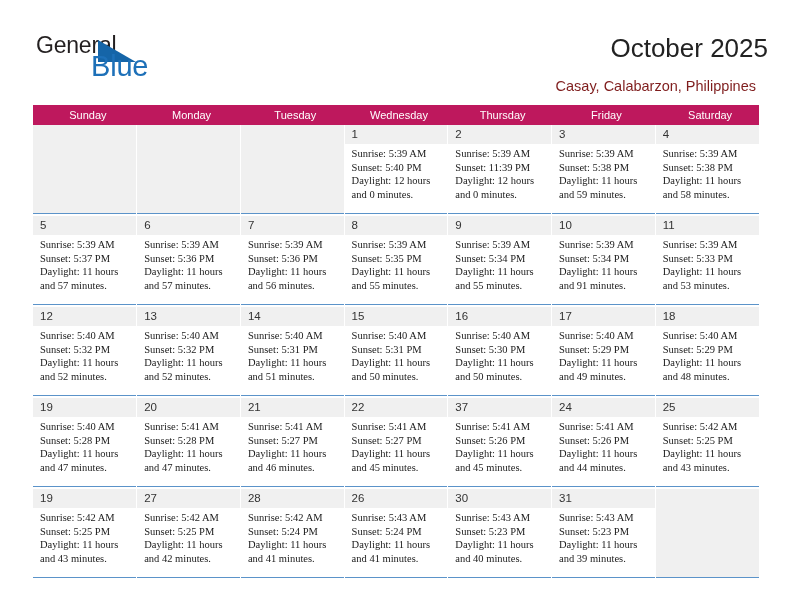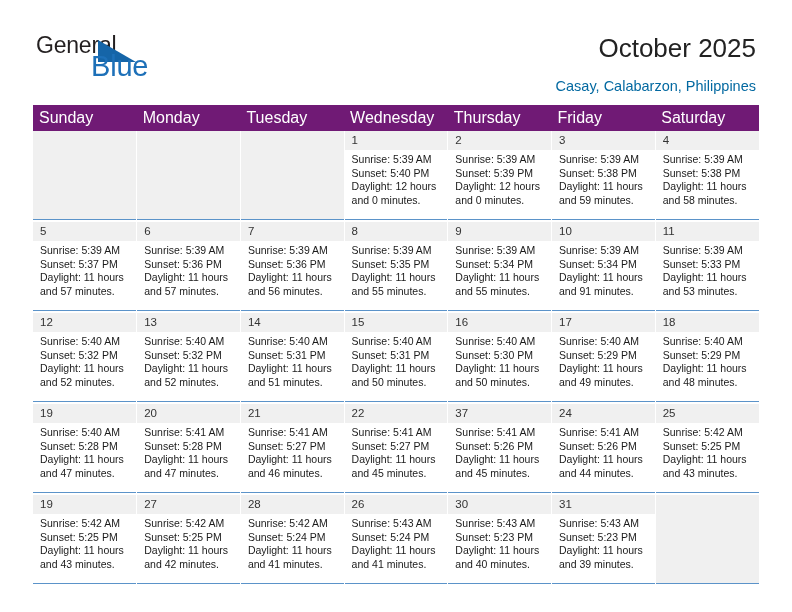--- a/index.html
+++ b/index.html
@@ -59,52 +59,52 @@
     left: 62px;
     top: 7px;
     width: 0;
     height: 0;
     border-left: 38px solid #1565a8;
     border-top: 22px solid transparent;
   }
 
   .title {
     position: absolute;
-    right: 36px;
+    right: 24px;
     top: 33px;
     font-size: 26px;
     color: #222222;
     text-align: right;
     white-space: nowrap;
   }
   .subtitle {
     position: absolute;
     right: 36px;
     top: 78px;
     font-size: 14.5px;
-    color: #0369a1;
+    color: #7f1d1d;
     text-align: right;
     white-space: nowrap;
   }
 
   
   .calendar {
     position: absolute;
     left: 33px;
     top: 105px;
     width: 726px;
     border-collapse: collapse;
     table-layout: fixed;
   }
   .calendar th {
-    background: #701a75;
+    background: #be185d;
     color: #ffffff;
-    font-size: 16px;
+    font-size: 11px;
     font-weight: normal;
-    text-align: left;
+    text-align: center;
     padding: 4px 0 4px 6px;
     height: 12px;
     border: none;
   }
   .calendar td {
     vertical-align: top;
     height: 82px;
     padding: 0;
     border-right: 1px solid #ffffff;
     border-bottom: 2px solid #ffffff;
@@ -130,20 +130,21 @@
     color: #333333;
     padding: 3px 0 3px 7px;
     height: 13px;
     line-height: 13px;
   }
   .details {
     padding: 3px 6px 0 7px;
     font-size: 10.5px;
     line-height: 13.6px;
     color: #1a1a1a;
+    font-family: Liberation Serif, serif;
   }
   .details div {
     white-space: nowrap;
   }
   .details .wrap {
     white-space: normal;
   }
 </style>
 </head>
 <body>
@@ -191,21 +192,21 @@
                 <div>Sunset: 5:40 PM</div>
                 <div class="wrap">Daylight: 12 hours and 0 minutes.</div>
               </div>
             </div>
           </td>
           <td>
             <div class="cell">
               <span class="daynum">2</span>
               <div class="details">
                 <div>Sunrise: 5:39 AM</div>
-                <div>Sunset: 5:39 PM</div>
+                <div>Sunset: 11:39 PM</div>
                 <div class="wrap">Daylight: 12 hours and 0 minutes.</div>
               </div>
             </div>
           </td>
           <td>
             <div class="cell">
               <span class="daynum">3</span>
               <div class="details">
                 <div>Sunrise: 5:39 AM</div>
                 <div>Sunset: 5:38 PM</div>

